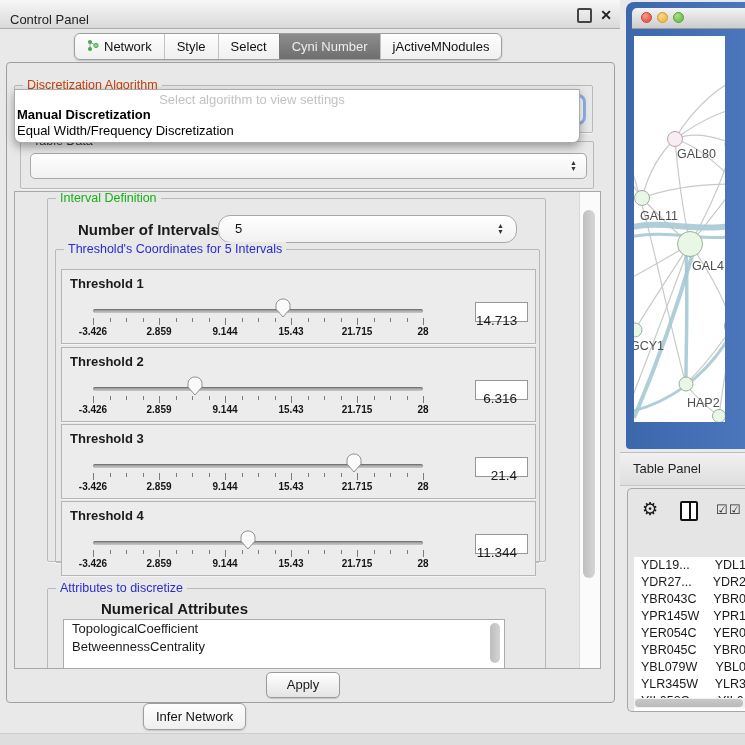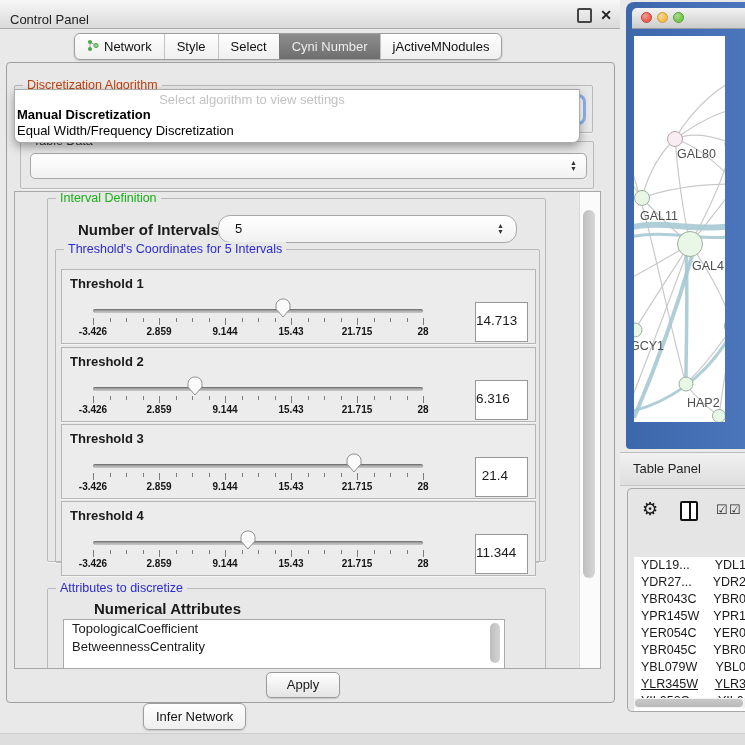--- a/index.html
+++ b/index.html
@@ -63,23 +63,23 @@
   .tpanel{position:absolute;left:5px;width:473px;height:73px;background:#ECECEC;
           border:1px solid #B5B5B5;box-shadow:0 1px 0 rgba(255,255,255,.5);}
   .tpanel .tlabel{position:absolute;left:8px;top:6px;font-weight:bold;font-size:13px;}
   .track{position:absolute;left:31px;top:39px;width:330px;height:4px;border-radius:2px;
          background:linear-gradient(#8F8F8F,#C9C9C9);box-shadow:inset 0 1px 1px rgba(0,0,0,.25);}
   .tick{position:absolute;width:1px;background:#7B7B7B;top:48px;}
   .tick.major{height:7px;}
   .tick.minor{height:4px;}
   .ticklab{position:absolute;top:56px;transform:translateX(-50%);font-size:10px;font-weight:bold;color:#141414;}
   .thumb{position:absolute;top:28px;}
-  .valbox{position:absolute;left:413px;top:32px;width:53px;height:40px;background:#FFFFFF;
+  .valbox{position:absolute;left:413px;top:32px;width:53px;height:20px;background:#FFFFFF;
           border:1px solid #979797;font-size:13.5px;text-align:right;line-height:35px;
-          padding-right:19px;box-sizing:border-box;}
+          padding-right:10px;box-sizing:border-box;}
 
   #attr-list{position:absolute;left:15px;top:30px;width:440px;height:48px;background:#FFFFFF;
              border:1px solid #ABABAB;overflow:hidden;}
   #attr-list .li{padding:1px 0 1px 8px;font-size:13px;line-height:16px;}
   #attr-list .lthumb{position:absolute;right:4px;top:3px;width:10px;height:40px;border-radius:5px;
              background:linear-gradient(90deg,#BDBDBD,#D4D4D4);}
 
   #apply-btn{left:259px;top:609px;width:72px;height:24px;border:1px solid #9A9A9A;border-radius:5px;
              background:linear-gradient(#FFFFFF,#E4E4E4);font-size:13px;text-align:center;
              line-height:23px;box-shadow:0 1px 1px rgba(0,0,0,.15);}
@@ -337,21 +337,21 @@
             <span class="thumb" style="left: 178.098px;"><svg width="16" height="20" viewBox="0 0 16 20">
                 <path d="M8 1 C11.9 1 15 3.9 15 7.4 L15 11 L8 19 L1 11 L1 7.4 C1 3.9 4.1 1 8 1 Z" fill="#FAFAFA" stroke="#8E8E8E"></path>
               </svg></span>
             <div class="valbox">11.344</div>
           </div>
         </div>
     </div>
 
     <div class="group" style="left:32px;top:396px;width:497px;height:110px;">
       <span class="grp-label lbl-blue">Attributes to discretize</span>
-      <span class="abs bold13" style="left:0;top:11px;padding-left:46px;">Numerical Attributes</span>
+      <span class="abs bold13" style="left:7px;top:11px;padding-left:46px;">Numerical Attributes</span>
       <div id="attr-list">
         <span class="lthumb"></span>
           <div class="li">TopologicalCoefficient</div>
           <div class="li">BetweennessCentrality</div>
         </div>
     </div>
 
     <div class="vtrack">
       <span class="vthumb" style="top:18px;height:368px;"></span>
     </div>
@@ -465,21 +465,21 @@
           <div class="tc2">YER0</div>
         </div>
         <div class="trow" style="top: 85px;">
           <div class="tc1">YBR045C</div>
           <div class="tc2">YBR0</div>
         </div>
         <div class="trow" style="top: 102px;">
           <div class="tc1">YBL079W</div>
           <div class="tc2">YBL0</div>
         </div>
-        <div class="trow" style="top: 119px; text-decoration: underline;">
+        <div class="trow" style="top: 119px;">
           <div class="tc1">YLR345W</div>
           <div class="tc2">YLR3</div>
         </div>
         <div class="trow" style="top: 136px;">
           <div class="tc1">YIL052C</div>
           <div class="tc2">YIL0</div>
         </div>
       </div>
   </div>
   <div id="hsb">

